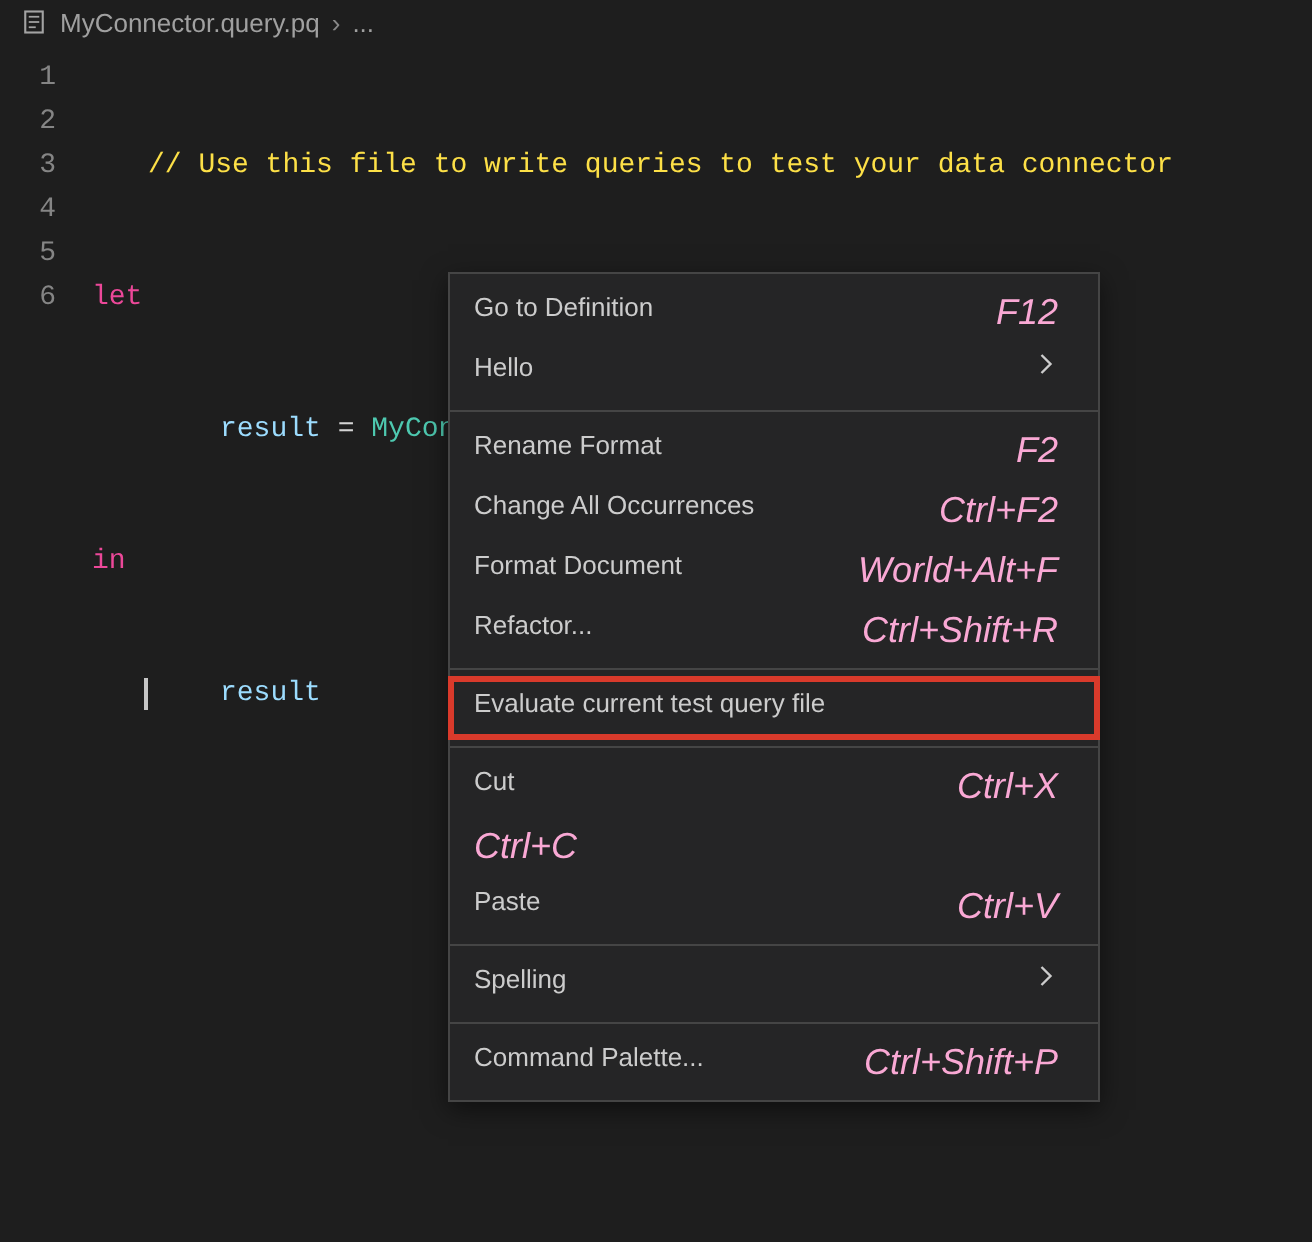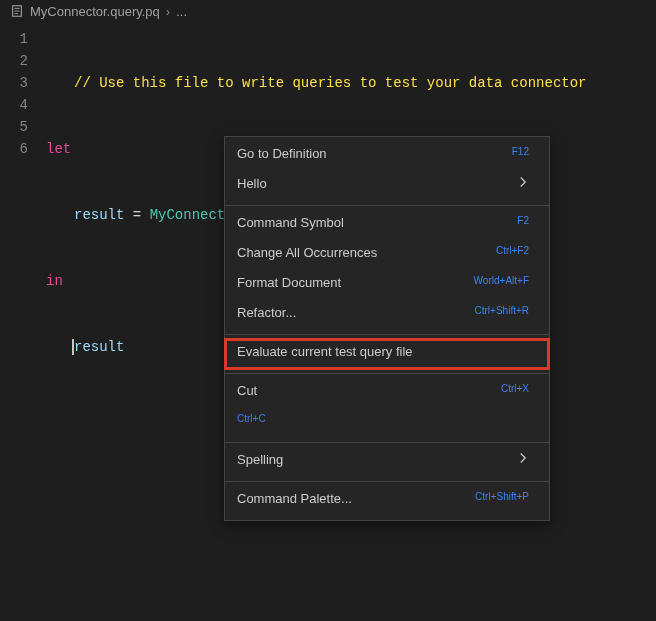--- a/index.html
+++ b/index.html
@@ -37,21 +37,21 @@
     text-align: right;
     color: #858585;
     user-select: none;
   }
   .gutter div { padding-right: 18px; height:22px; }
   .code { flex:1; white-space: pre; }
   .code div { height:22px; }
   .indent { display:inline-block; width: 28px; }
   .c-comment { color: #fde047; }
   .c-keyword { color: #ec4899; }
-  .c-ident   { color: #9cdcfe; }
+  .c-ident   { color: #9cdcfe; margin-left: 36px; }
   .c-func    { color: #4ec9b0; }
   .c-punct   { color: #d4d4d4; }
   .c-string  { color: #ce9178; }
   .cursor-line {
     border-left: 2px solid #c6c6c6;
     margin-left: -2px;
     padding-left: 0;
   }
   .context-menu {
     position: absolute;
@@ -66,21 +66,21 @@
     padding: 4px 0;
   }
   .menu-item {
     display: flex;
     justify-content: space-between;
     padding: 5px 20px 5px 12px;
     height: 30px;
     cursor: default;
   }
   .menu-item .label { flex:1; }
-  .menu-item .kb { color: #3b82f6; font-size:10px; }
+  .menu-item .kb { color: #f9a8d4; font-size:18px;font-style:italic; }
   .menu-item .sub { color:#cccccc; }
   .menu-sep {
     height: 1px;
     background: #454545;
     margin: 4px 0;
   }
   .highlighted {
     outline: 3px solid #d93a2b;
     outline-offset: -2px;
   }
@@ -131,21 +131,21 @@
     <span class="sub">
       <svg width="12" height="12" viewBox="0 0 16 16">
           <path d="M5 2 L11 8 L5 14" fill="none" stroke="#cccccc" stroke-width="1.6"></path>
         </svg>
     </span>
   </div>
 
   <div class="menu-sep"></div>
 
   <div class="menu-item">
-    <span class="label">Command Symbol</span>
+    <span class="label">Rename Format</span>
       <span class="kb">F2</span>
   </div>
   <div class="menu-item">
     <span class="label">Change All Occurrences</span>
       <span class="kb">Ctrl+F2</span>
   </div>
   <div class="menu-item">
     <span class="label">Format Document</span>
       <span class="kb">World+Alt+F</span>
   </div>
@@ -163,20 +163,24 @@
 
   <div class="menu-sep"></div>
 
   <div class="menu-item">
     <span class="label">Cut</span>
       <span class="kb">Ctrl+X</span>
   </div>
   <div class="menu-item">
       <span class="kb">Ctrl+C</span>
   </div>
+  <div class="menu-item">
+    <span class="label">Paste</span>
+      <span class="kb">Ctrl+V</span>
+  </div>
 
   <div class="menu-sep"></div>
 
   <div class="menu-item">
     <span class="label">Spelling</span>
     <span class="sub">
       <svg width="12" height="12" viewBox="0 0 16 16">
           <path d="M5 2 L11 8 L5 14" fill="none" stroke="#cccccc" stroke-width="1.6"></path>
         </svg>
     </span>

